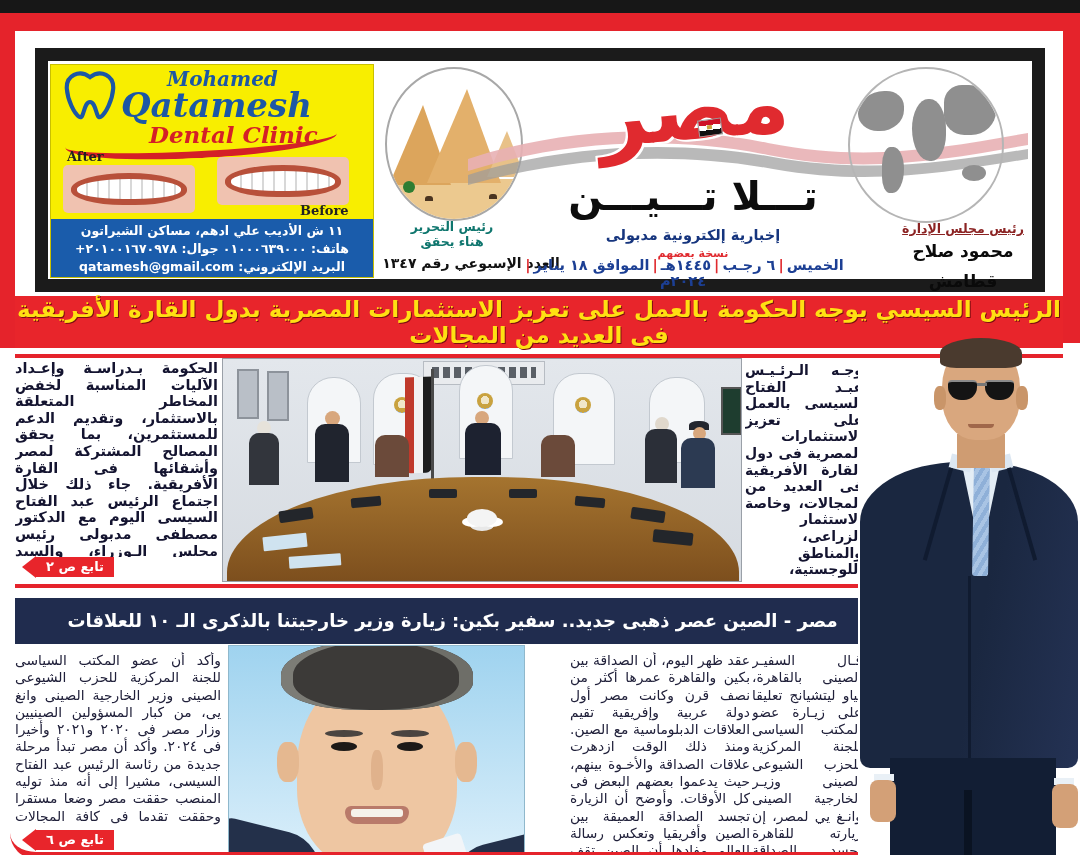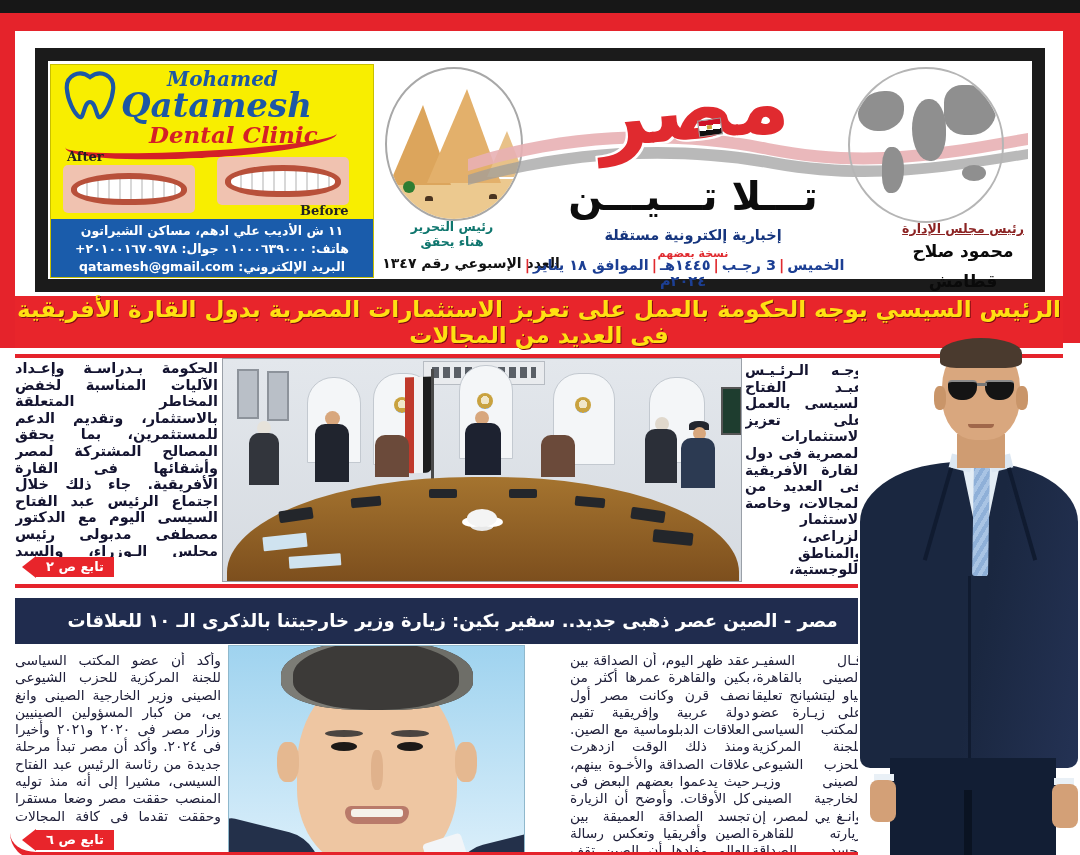--- a/index.html
+++ b/index.html
@@ -233,25 +233,25 @@
       <svg class="abs wave" width="560" height="85" viewBox="0 0 560 85">
         <path d="M0,46 C90,16 200,10 300,30 C400,50 480,34 560,20 L560,32 C480,46 400,62 300,42 C200,22 95,28 0,58 Z" fill="#e8b0b4" opacity="0.9"></path>
         <path d="M0,62 C95,32 205,26 305,44 C405,62 485,48 560,36 L560,46 C485,58 405,74 305,56 C205,38 100,44 0,72 Z" fill="#9b9b9b" opacity="0.7"></path>
       </svg>
 
       <div class="abs logo-title hdr-txt">مصر</div>
       <div class="abs mini-flag">
           <i></i>
         </div>
       <div class="abs logo-sub hdr-txt">تـــلا تـــيـــن</div>
-      <div class="abs logo-tagline hdr-txt">إخبارية إلكترونية مستقلة</div>
+      <div class="abs logo-tagline hdr-txt">إخبارية إلكترونية مدبولى</div>
       <div class="abs logo-free hdr-txt">نسخة بعضهم</div>
 
       <div class="abs date-line">
-        <span>الخميس</span><span class="sep">|</span><span>3 رجـب</span><span class="sep">|</span><span>١٤٤٥هـ</span><span class="sep">|</span><span>الموافق ١٨ يناير</span><span class="sep">|</span><span>٢٠٢٤م</span>
+        <span>الخميس</span><span class="sep">|</span><span>٦ رجـب</span><span class="sep">|</span><span>١٤٤٥هـ</span><span class="sep">|</span><span>الموافق ١٨ يناير</span><span class="sep">|</span><span>٢٠٢٤م</span>
       </div>
 
       <div class="abs map-circle">
         <div class="blob" style="left:8px;top:22px;width:46px;height:40px;border-radius:60% 40% 55% 45%;"></div>
         <div class="blob" style="left:32px;top:78px;width:22px;height:46px;border-radius:45% 55% 60% 40%;"></div>
         <div class="blob" style="left:62px;top:30px;width:34px;height:62px;border-radius:50% 50% 45% 55%;"></div>
         <div class="blob" style="left:94px;top:16px;width:52px;height:50px;border-radius:40% 60% 55% 45%;"></div>
         <div class="blob" style="left:112px;top:96px;width:24px;height:16px;border-radius:50%;"></div>
       </div>
 

